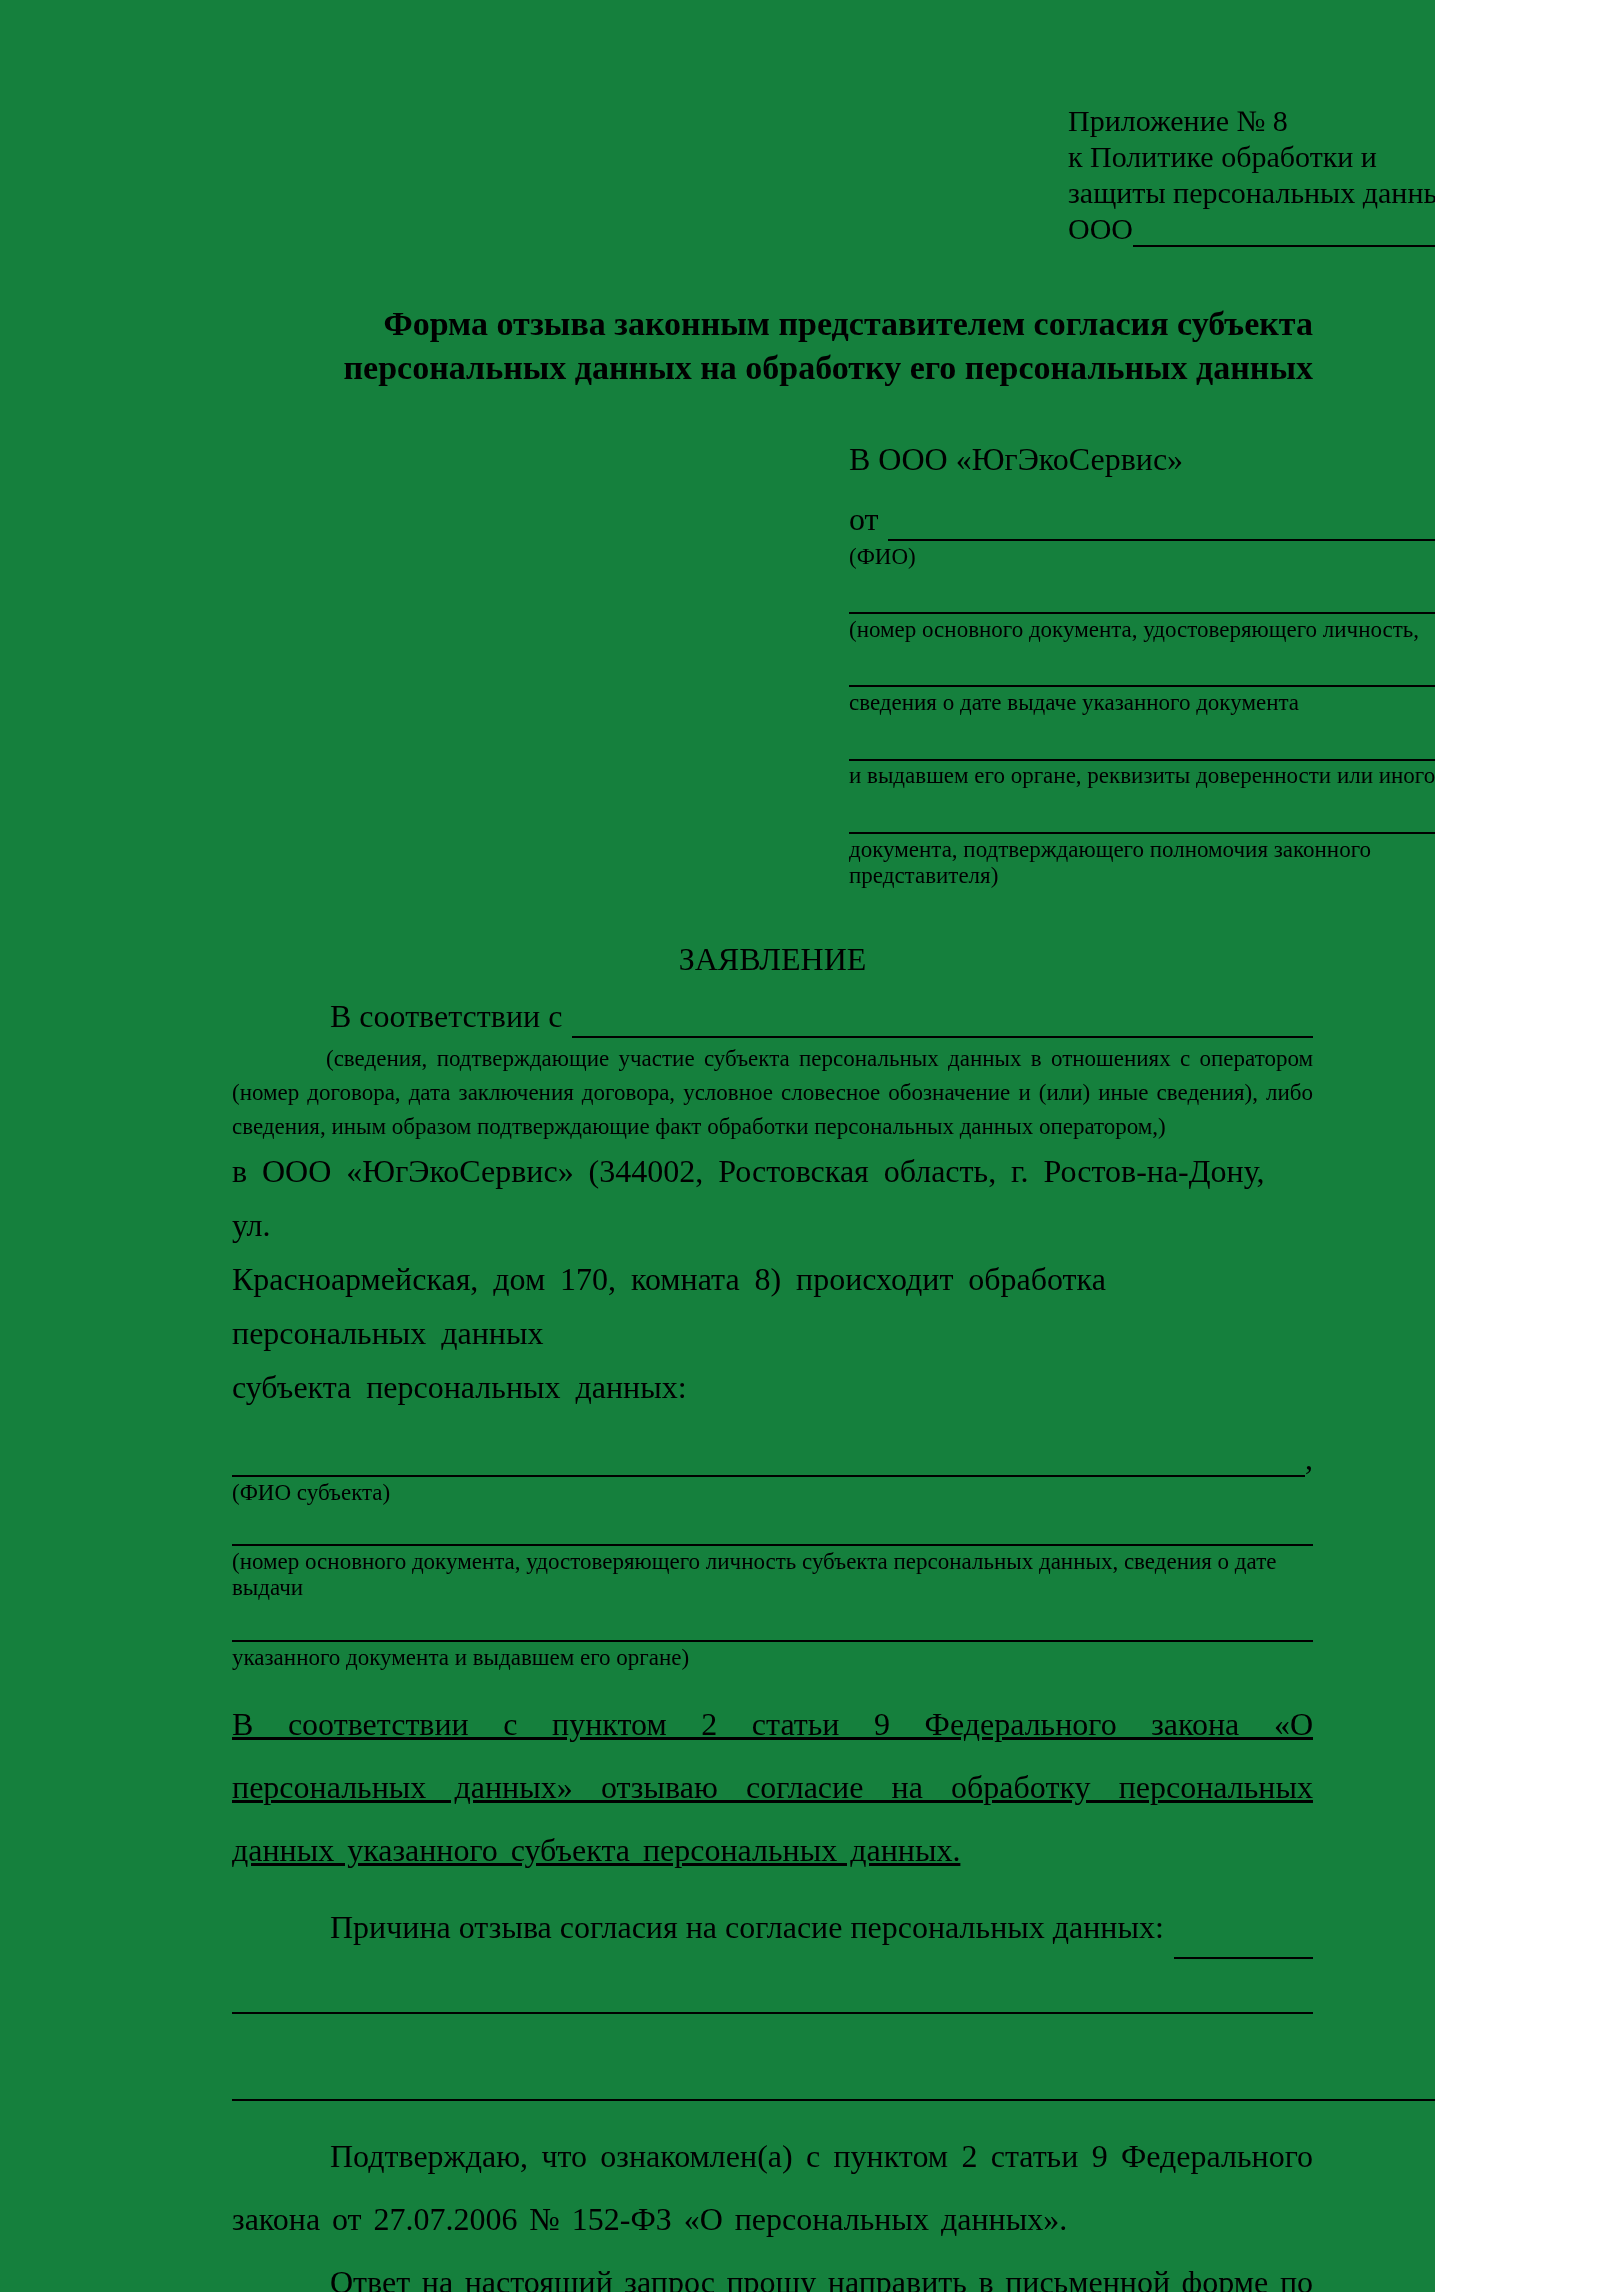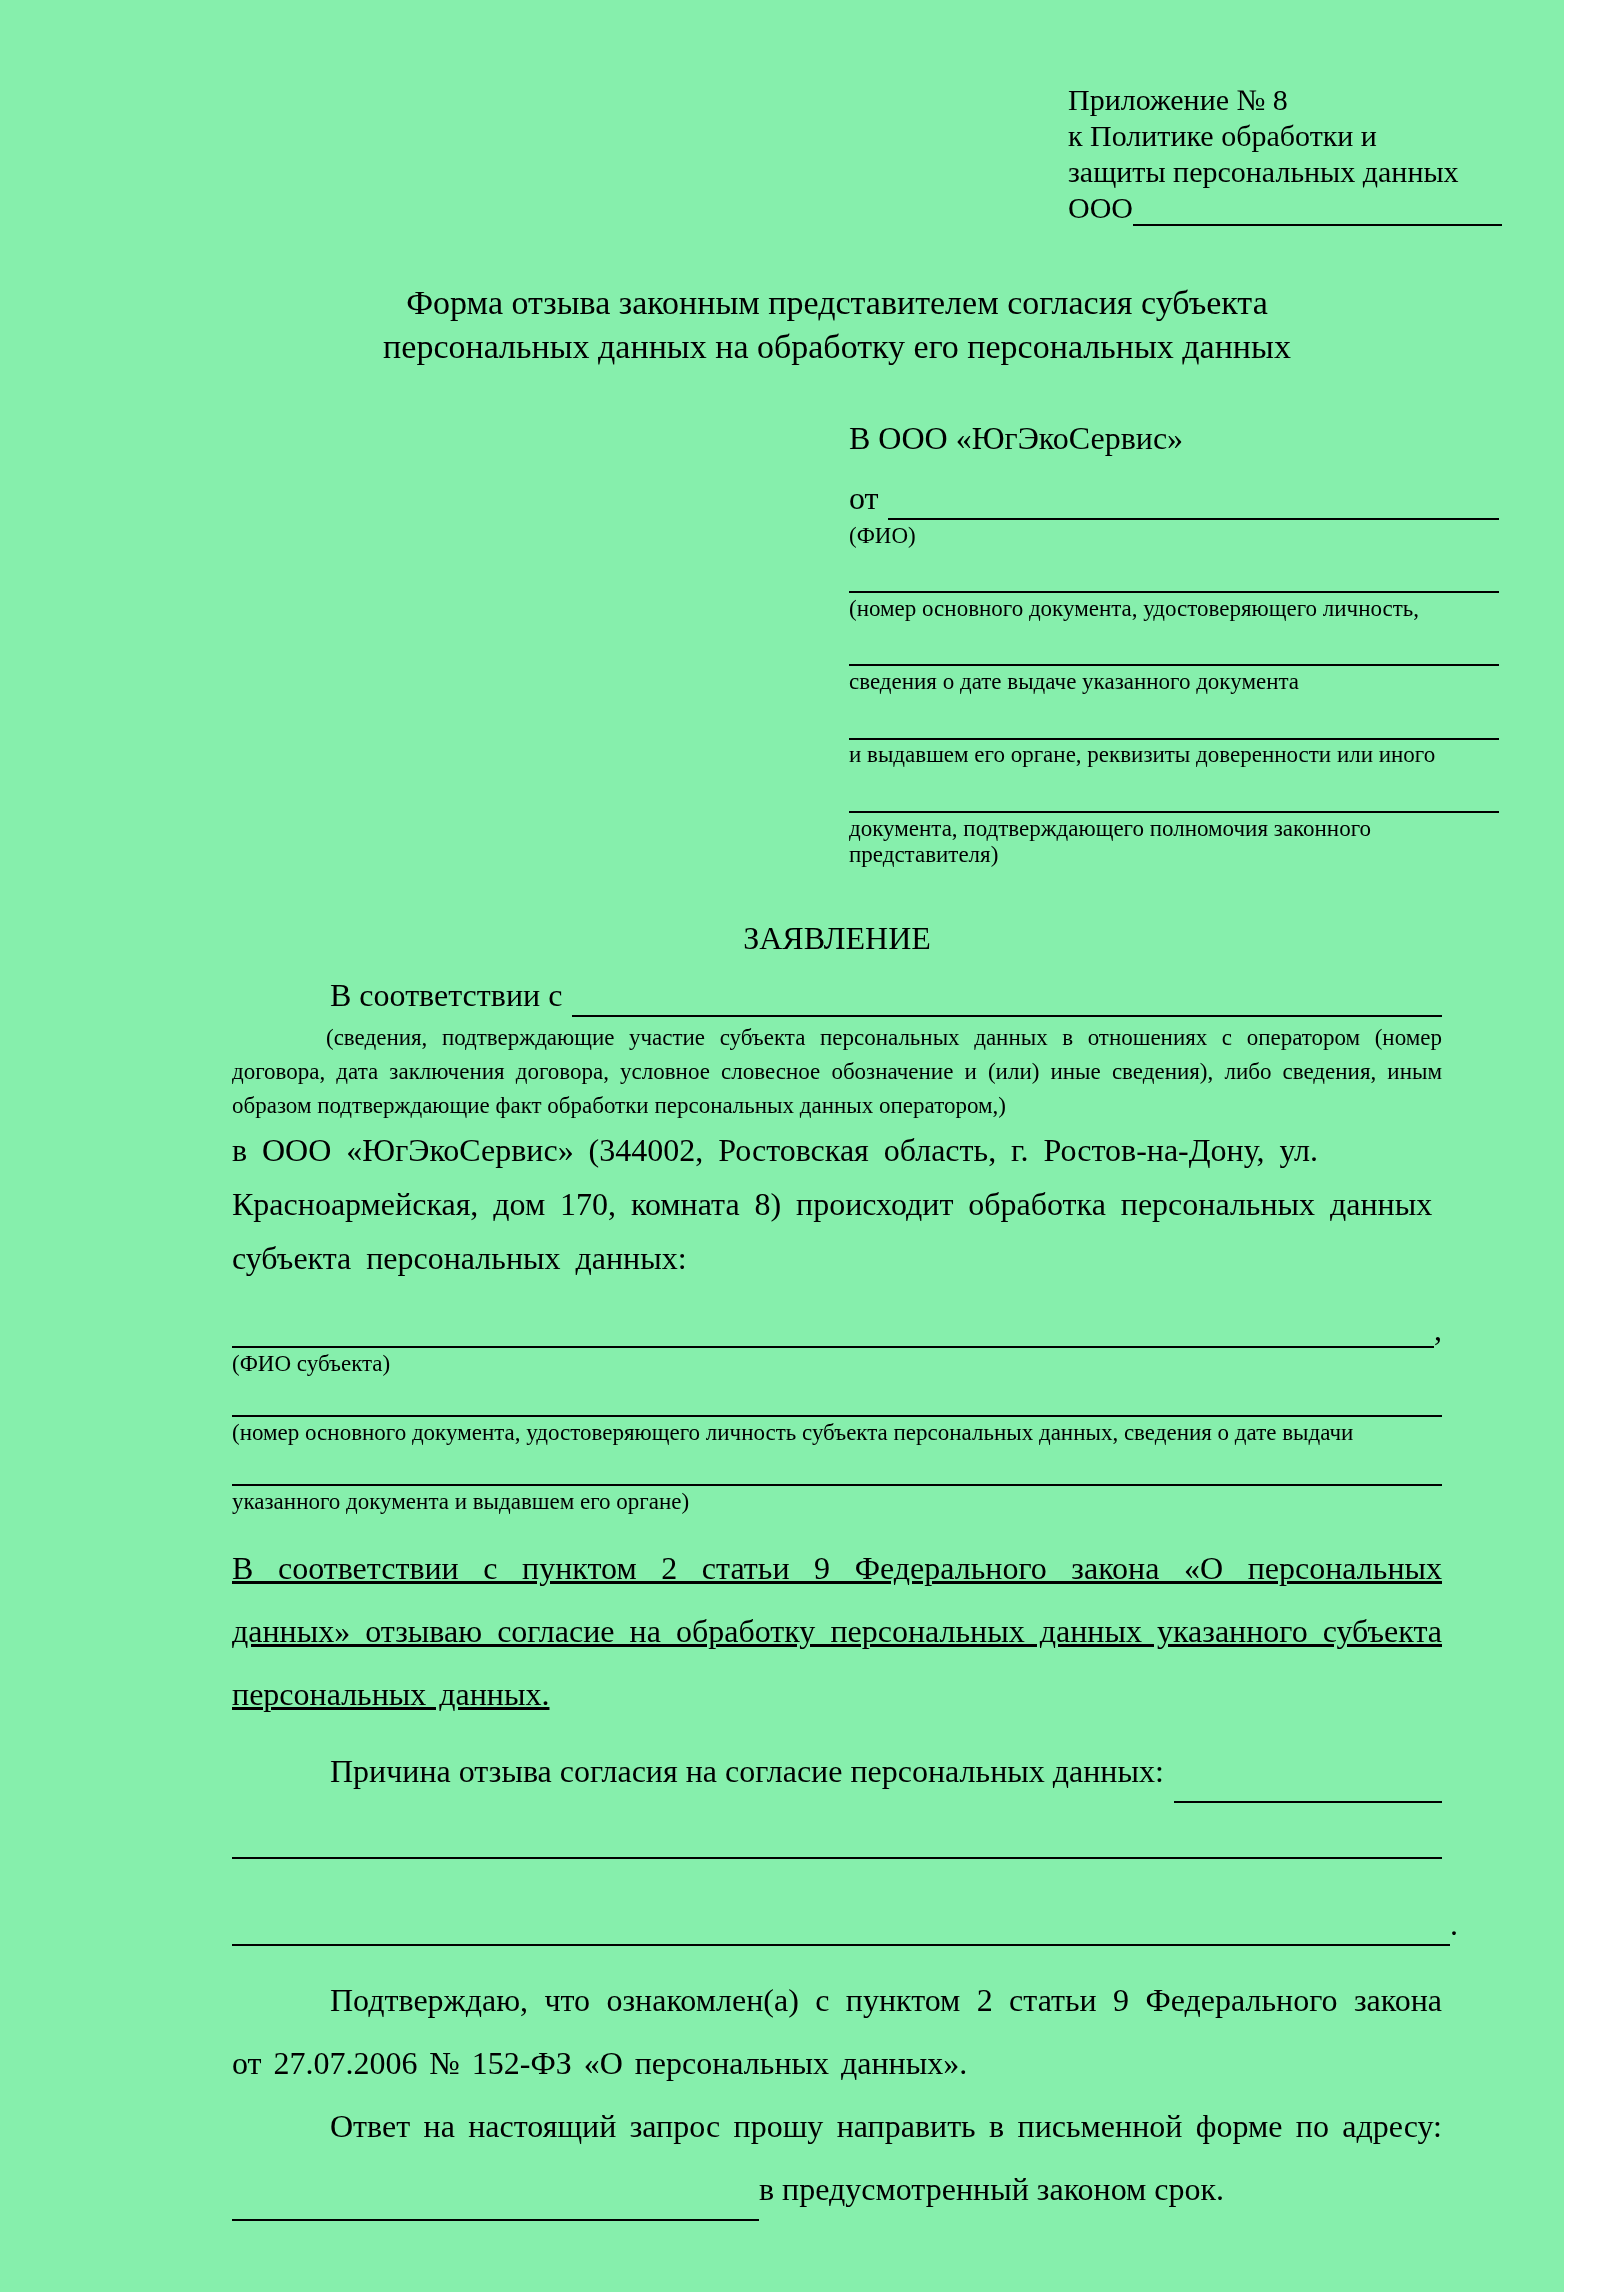--- a/index.html
+++ b/index.html
@@ -1,30 +1,30 @@
 <!DOCTYPE html>
 <html><head>
 <meta charset="utf-8">
 <style>
   html,body { margin:0; padding:0; background:#ffffff; }
   .page {
-    width:1564px; height:2293px; box-sizing:border-box;
-    padding:82px 122px 0 232px;
-    background:#86efac; color:#000;
+    width:1435px; height:2293px; box-sizing:border-box;
+    padding:103px 122px 0 232px;
+    background:#15803d; color:#000;
     font-family:"Liberation Serif","DejaVu Serif",serif;
     font-size:32px; overflow:hidden; position:relative;
   }
   .flexline { display:flex; align-items:flex-end; }
   .fill { flex:1 1 auto; border-bottom:2.9px solid #000; margin-left:9.8px; }
   .fill.nogap { margin-left:0; }
   .rule { border-bottom:2.9px solid #000; height:4.9px; }
   .cap { font-size:23px; line-height:26.5px; margin-top:2.9px; }
 
   .annex { margin-left:836px; width:434px; font-size:30px; line-height:36px; }
-  .title { margin-top:55px; text-align:center; font-weight:normal; font-size:34px; line-height:44px; }
+  .title { margin-top:55px; text-align:right; font-weight:bold; font-size:34px; line-height:44px; }
   .addressee { margin-top:47px; margin-left:617px; width:650px; line-height:44px; }
   .addr-from { margin-top:15.7px; }
   .agroup { margin-top:37px; }
   .heading { margin-top:47px; text-align:center; line-height:44px; }
   .accordance { margin-left:98px; margin-top:13.7px; line-height:44px; }
   .acc-caption { margin-top:3.9px; font-size:23px; line-height:34px; text-align:justify; text-indent:94px; }
   .op-line { line-height:54px; word-spacing:6.9px; }
   .sgroup-first { margin-top:25.5px; }
   .sgroup { margin-top:33px; }
   .withdraw { margin-top:21.6px; line-height:63px; text-align:justify; word-spacing:4.9px;text-decoration:underline; }

